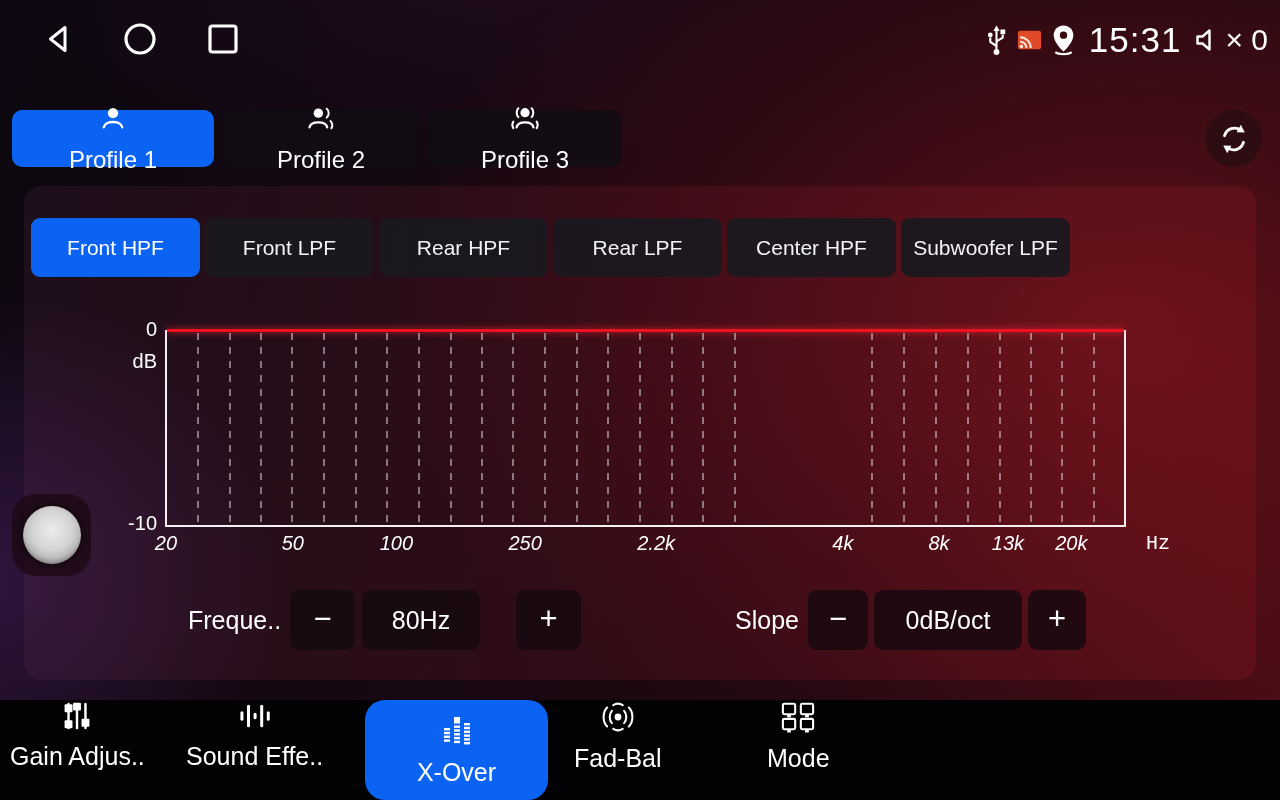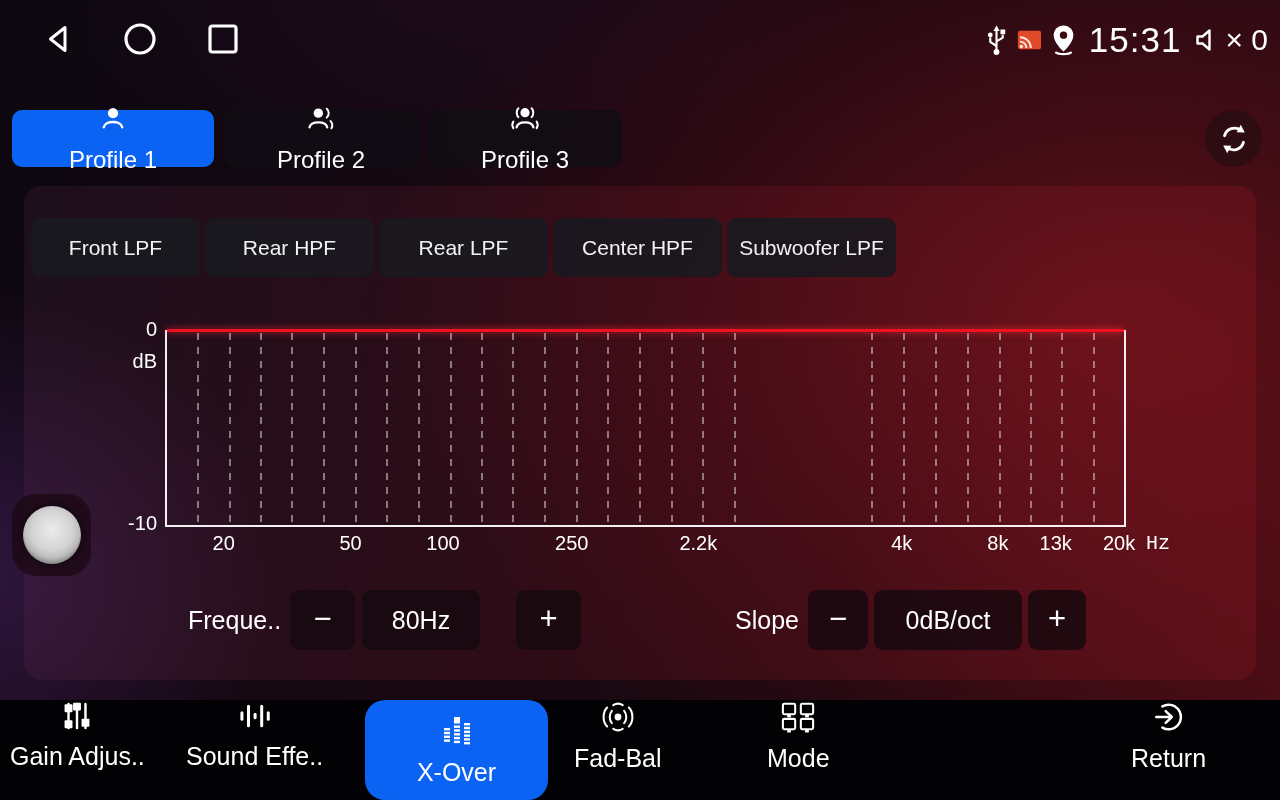--- a/index.html
+++ b/index.html
@@ -50,21 +50,21 @@
     border-left:2px solid #f3f0f3;border-right:2px solid #f3f0f3;border-bottom:2px solid #f3f0f3;}
   .curve{position:absolute;left:0;right:0;top:-1px;height:2.5px;background:var(--curve);
     box-shadow:0 0 7px rgba(255,40,50,0.85);}
   .gridline{position:absolute;top:3px;bottom:0;width:2px;
     background:repeating-linear-gradient(to bottom, rgba(233,224,230,0.5) 0px, rgba(233,224,230,0.5) 7px, rgba(0,0,0,0) 7px, rgba(0,0,0,0) 14px);}
   .ylab{position:absolute;width:60px;text-align:right;font-size:20px;}
   #ylab-0{left:73px;top:132px;}
   #ylab-db{left:73px;top:164px;}
   #ylab-min{left:73px;top:326px;}
   .x-axis{position:absolute;left:141px;top:346px;width:961px;height:26px;font-size:20px;}
-  .x-tick{position:absolute;top:0;width:80px;margin-left:-40px;text-align:right;}
+  .x-tick{position:absolute;top:0;width:80px;margin-left:-40px;text-align:left;font-style:italic;}
   .x-unit{position:absolute;left:calc(100% + 20px);top:0;font-family:Liberation Mono, monospace;}
 
   
   .controls{position:absolute;left:0;top:404px;width:100%;height:60px;}
   .ctl-label{position:absolute;top:0;height:60px;line-height:60px;font-size:25px;}
   #freq-label{left:164px;} #slope-label{left:711px;}
   .ctl-btn,.ctl-value{position:absolute;top:0;height:60px;border-radius:9px;background:rgba(22,9,15,0.82);
     border:none;color:#fff;display:flex;align-items:center;justify-content:center;}
   .ctl-btn{font-size:31px;cursor:pointer;padding-bottom:3px;}
   .ctl-value{font-size:25px;}
@@ -193,20 +193,23 @@
           <path d="M8 14.5 A10.8 10.8 0 0 1 25 8.8" fill="none" stroke="#fff" stroke-width="3.1" stroke-linecap="round"></path>
           <path d="M25.2 2.8 L29.4 11.2 L20.8 10.8 Z" fill="#fff"></path>
           <path d="M28 21.5 A10.8 10.8 0 0 1 11 27.2" fill="none" stroke="#fff" stroke-width="3.1" stroke-linecap="round"></path>
           <path d="M10.8 33.2 L6.6 24.8 L15.2 25.2 Z" fill="#fff"></path>
         </svg>
     </span>
   </button>
 
   <div class="panel">
     <div class="tabs" id="filter-tabs">
+        <button class="tab active">
+          <span>Front HPF</span>
+        </button>
         <button class="tab">
           <span>Front LPF</span>
         </button>
         <button class="tab">
           <span>Rear HPF</span>
         </button>
         <button class="tab">
           <span>Rear LPF</span>
         </button>
         <button class="tab">
@@ -362,24 +365,14 @@
             <g fill="#fff">
               <rect x="8.5" y="15.8" width="4" height="2.6"></rect>
               <rect x="27.5" y="15.8" width="4" height="2.6"></rect>
               <rect x="8.5" y="31.8" width="4" height="2.6"></rect>
               <rect x="27.5" y="31.8" width="4" height="2.6"></rect>
             </g>
           </svg>
         </span>
         <span>Mode</span>
       </button>
-      <button class="nav-item" style="left: 1131px;">
-        <span class="icon">
-          <svg width="34" height="34" viewBox="0 0 36 36">
-            <path d="M11 6.8 A13 13 0 1 1 11 29.2" fill="none" stroke="#fff" stroke-width="2.6" stroke-linecap="round"></path>
-            <path d="M4.5 18 H19.5" stroke="#fff" stroke-width="2.6" stroke-linecap="round"></path>
-            <path d="M14.5 11.8 L21 18 L14.5 24.2" fill="none" stroke="#fff" stroke-width="2.6" stroke-linejoin="round" stroke-linecap="round"></path>
-          </svg>
-        </span>
-        <span>Return</span>
-      </button>
     </div>
 </div>
 
 </body></html>

